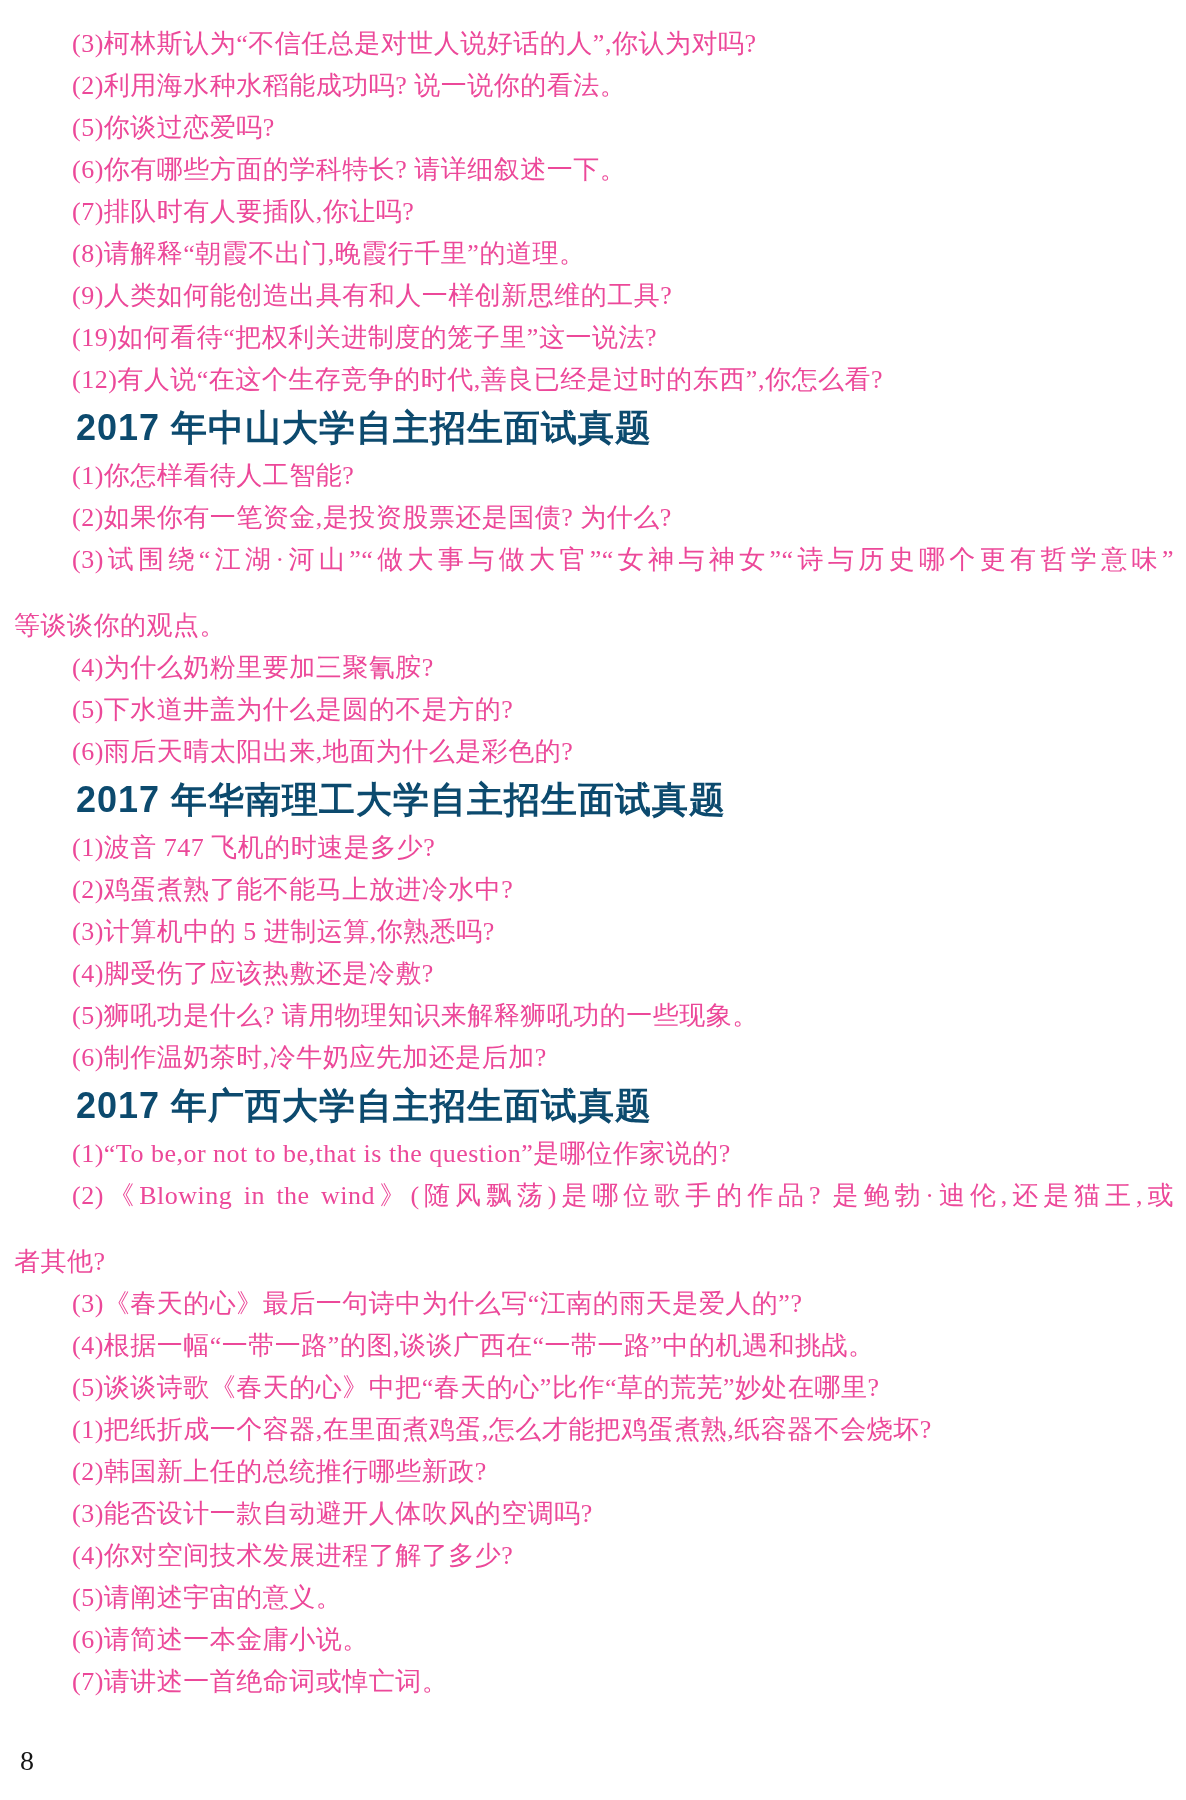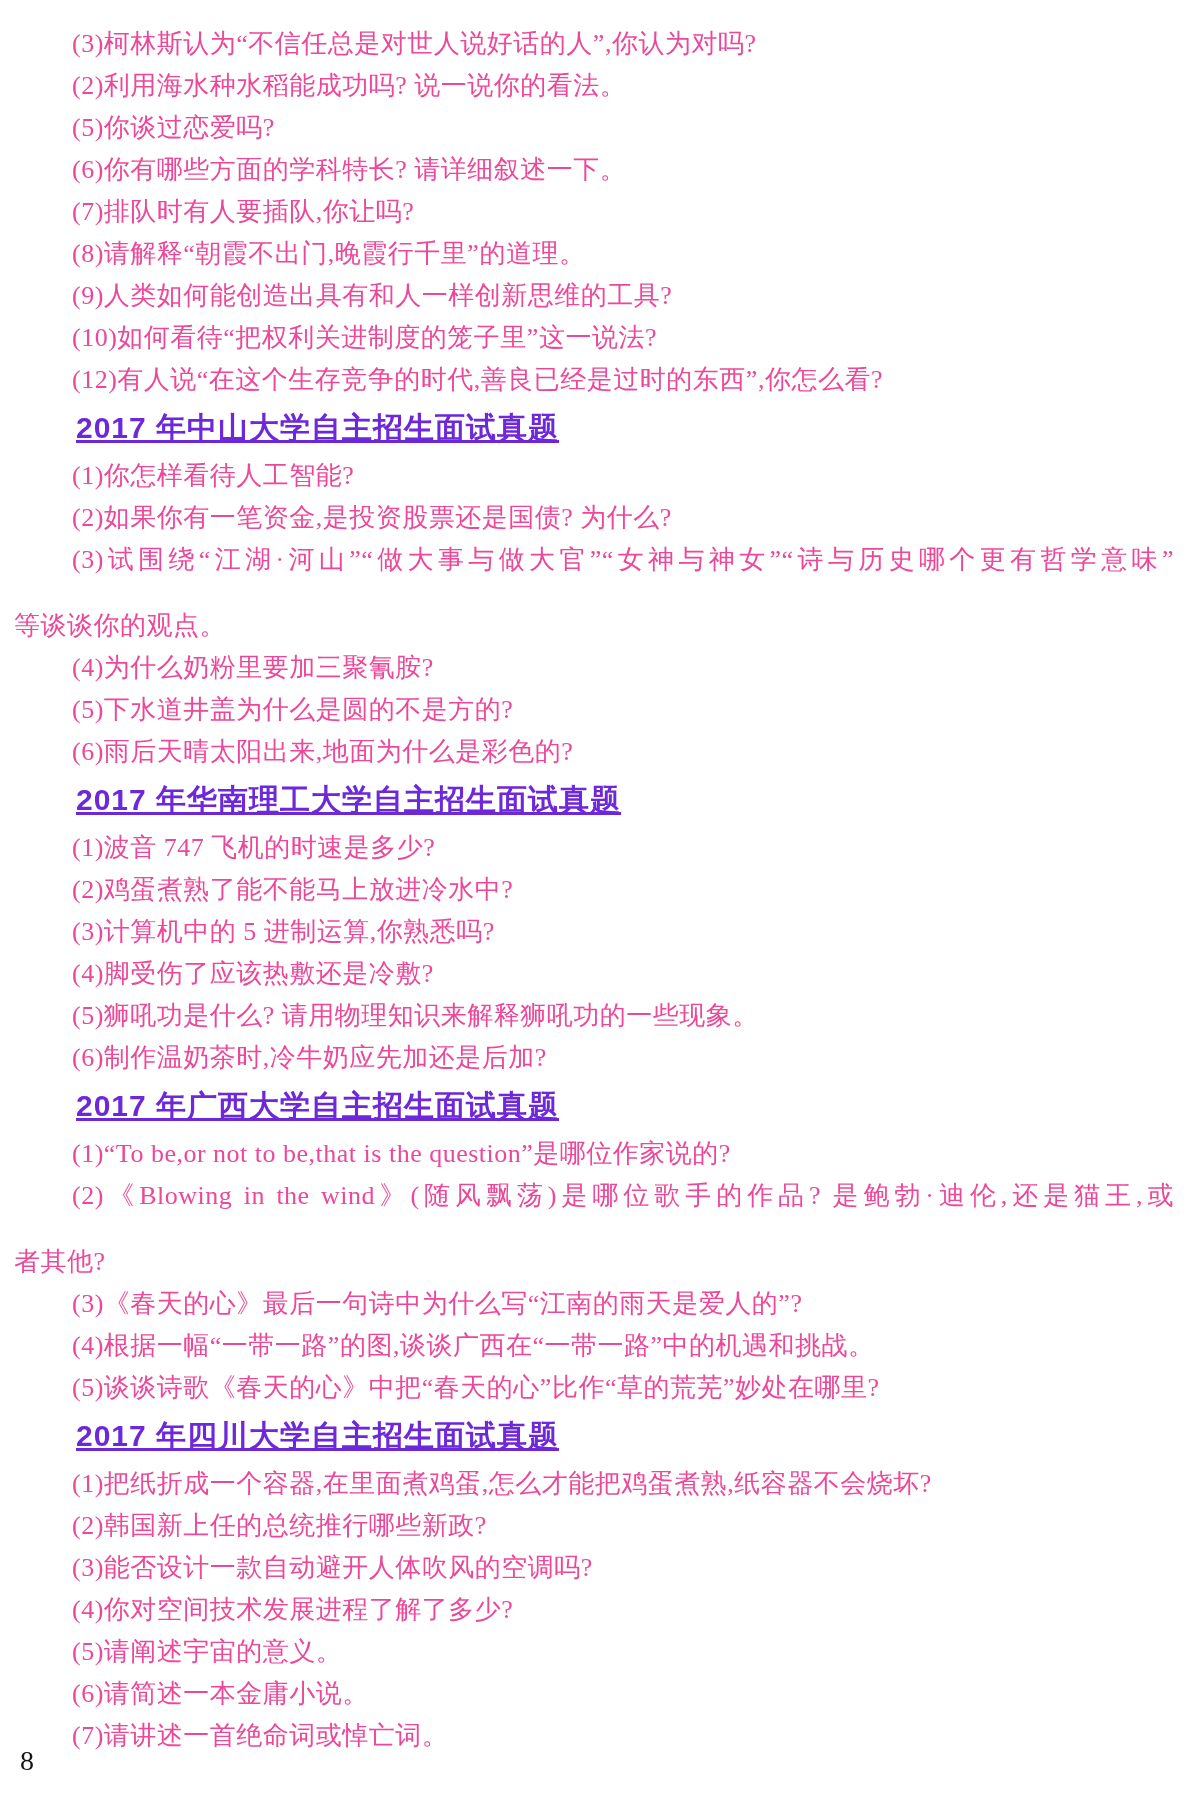--- a/index.html
+++ b/index.html
@@ -35,28 +35,27 @@
     margin-top: 24px;
   }
   .q.stretch {
     text-align: justify;
     text-align-last: justify;
   }
   .heading {
     margin: 6px 0;
     height: 42px;
     line-height: 42px;
-    font-size: 30px;
+    font-size: 36px;
     font-weight: 700;
-    color: #6d28d9;
+    color: #0c4a6e;
     font-family: "Liberation Sans", "DejaVu Sans", sans-serif;
     text-indent: 62px;
     white-space: nowrap;
     letter-spacing: 1px;
-    text-decoration: underline;
   }
   .page-num {
     position: absolute;
     left: 20px;
     top: 1740px;
     height: 42px;
     line-height: 42px;
     font-size: 28px;
     color: #161616;
     font-family: "Liberation Serif", "DejaVu Serif", serif;
@@ -68,21 +67,21 @@
 <div class="content">
 
   <section>
     <p class="q">(3)柯林斯认为“不信任总是对世人说好话的人”,你认为对吗?</p>
     <p class="q">(2)利用海水种水稻能成功吗? 说一说你的看法。</p>
     <p class="q">(5)你谈过恋爱吗?</p>
     <p class="q">(6)你有哪些方面的学科特长? 请详细叙述一下。</p>
     <p class="q">(7)排队时有人要插队,你让吗?</p>
     <p class="q">(8)请解释“朝霞不出门,晚霞行千里”的道理。</p>
     <p class="q">(9)人类如何能创造出具有和人一样创新思维的工具?</p>
-    <p class="q">(10)如何看待“把权利关进制度的笼子里”这一说法?</p>
+    <p class="q">(19)如何看待“把权利关进制度的笼子里”这一说法?</p>
     <p class="q">(12)有人说“在这个生存竞争的时代,善良已经是过时的东西”,你怎么看?</p>
   </section>
 
   <section>
     <h2 class="heading">2017 年中山大学自主招生面试真题</h2>
     <p class="q">(1)你怎样看待人工智能?</p>
     <p class="q">(2)如果你有一笔资金,是投资股票还是国债? 为什么?</p>
     <p class="q stretch">(3)试围绕“江湖·河山”“做大事与做大官”“女神与神女”“诗与历史哪个更有哲学意味”</p>
     <p class="q cont">等谈谈你的观点。</p>
     <p class="q">(4)为什么奶粉里要加三聚氰胺?</p>
@@ -104,21 +103,20 @@
     <h2 class="heading">2017 年广西大学自主招生面试真题</h2>
     <p class="q">(1)“To be,or not to be,that is the question”是哪位作家说的?</p>
     <p class="q stretch">(2)《Blowing in the wind》(随风飘荡)是哪位歌手的作品? 是鲍勃·迪伦,还是猫王,或</p>
     <p class="q cont">者其他?</p>
     <p class="q">(3)《春天的心》最后一句诗中为什么写“江南的雨天是爱人的”?</p>
     <p class="q">(4)根据一幅“一带一路”的图,谈谈广西在“一带一路”中的机遇和挑战。</p>
     <p class="q">(5)谈谈诗歌《春天的心》中把“春天的心”比作“草的荒芜”妙处在哪里?</p>
   </section>
 
   <section>
-    <h2 class="heading">2017 年四川大学自主招生面试真题</h2>
     <p class="q">(1)把纸折成一个容器,在里面煮鸡蛋,怎么才能把鸡蛋煮熟,纸容器不会烧坏?</p>
     <p class="q">(2)韩国新上任的总统推行哪些新政?</p>
     <p class="q">(3)能否设计一款自动避开人体吹风的空调吗?</p>
     <p class="q">(4)你对空间技术发展进程了解了多少?</p>
     <p class="q">(5)请阐述宇宙的意义。</p>
     <p class="q">(6)请简述一本金庸小说。</p>
     <p class="q">(7)请讲述一首绝命词或悼亡词。</p>
   </section>
 
 </div>

